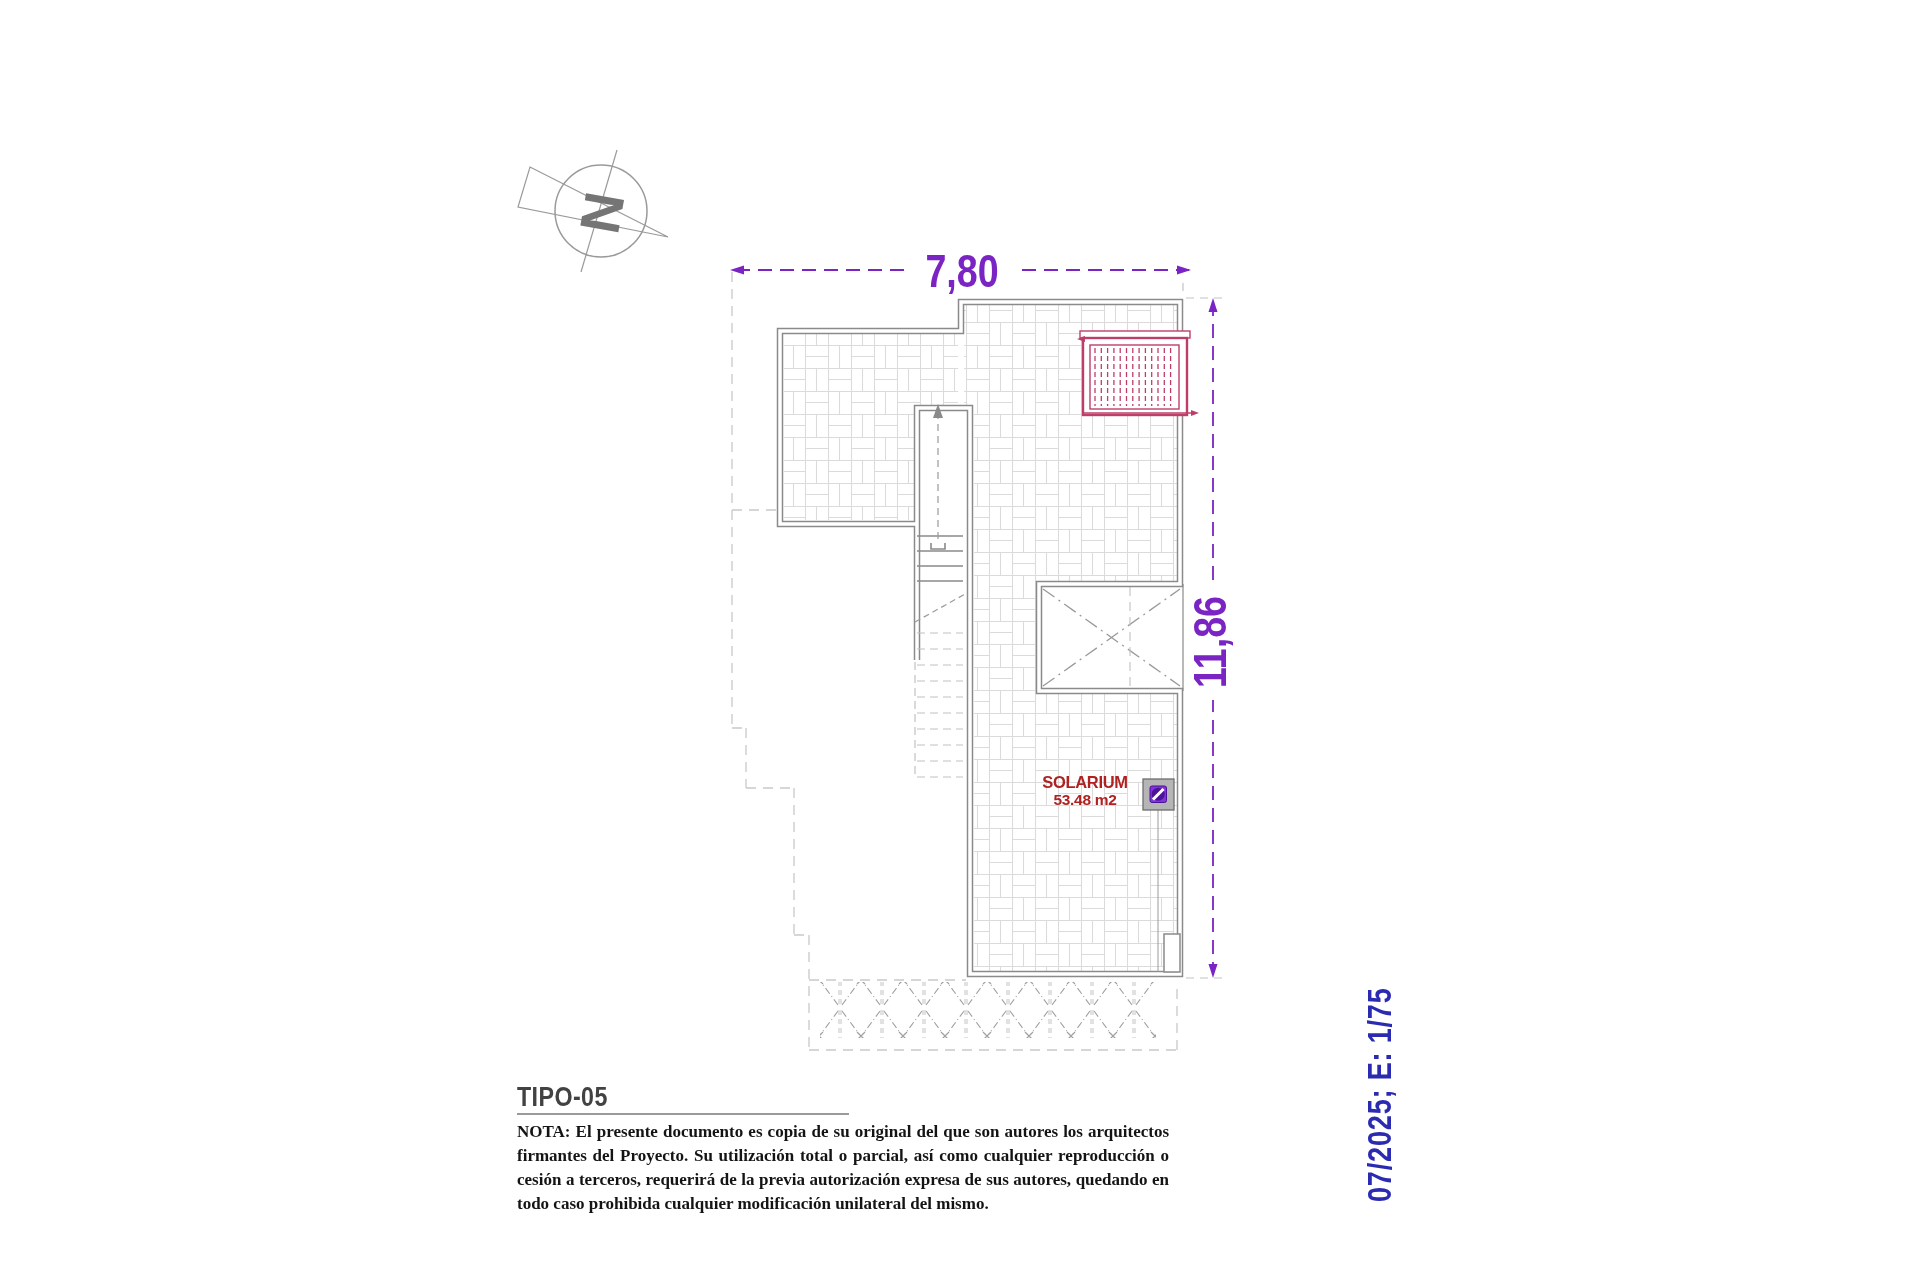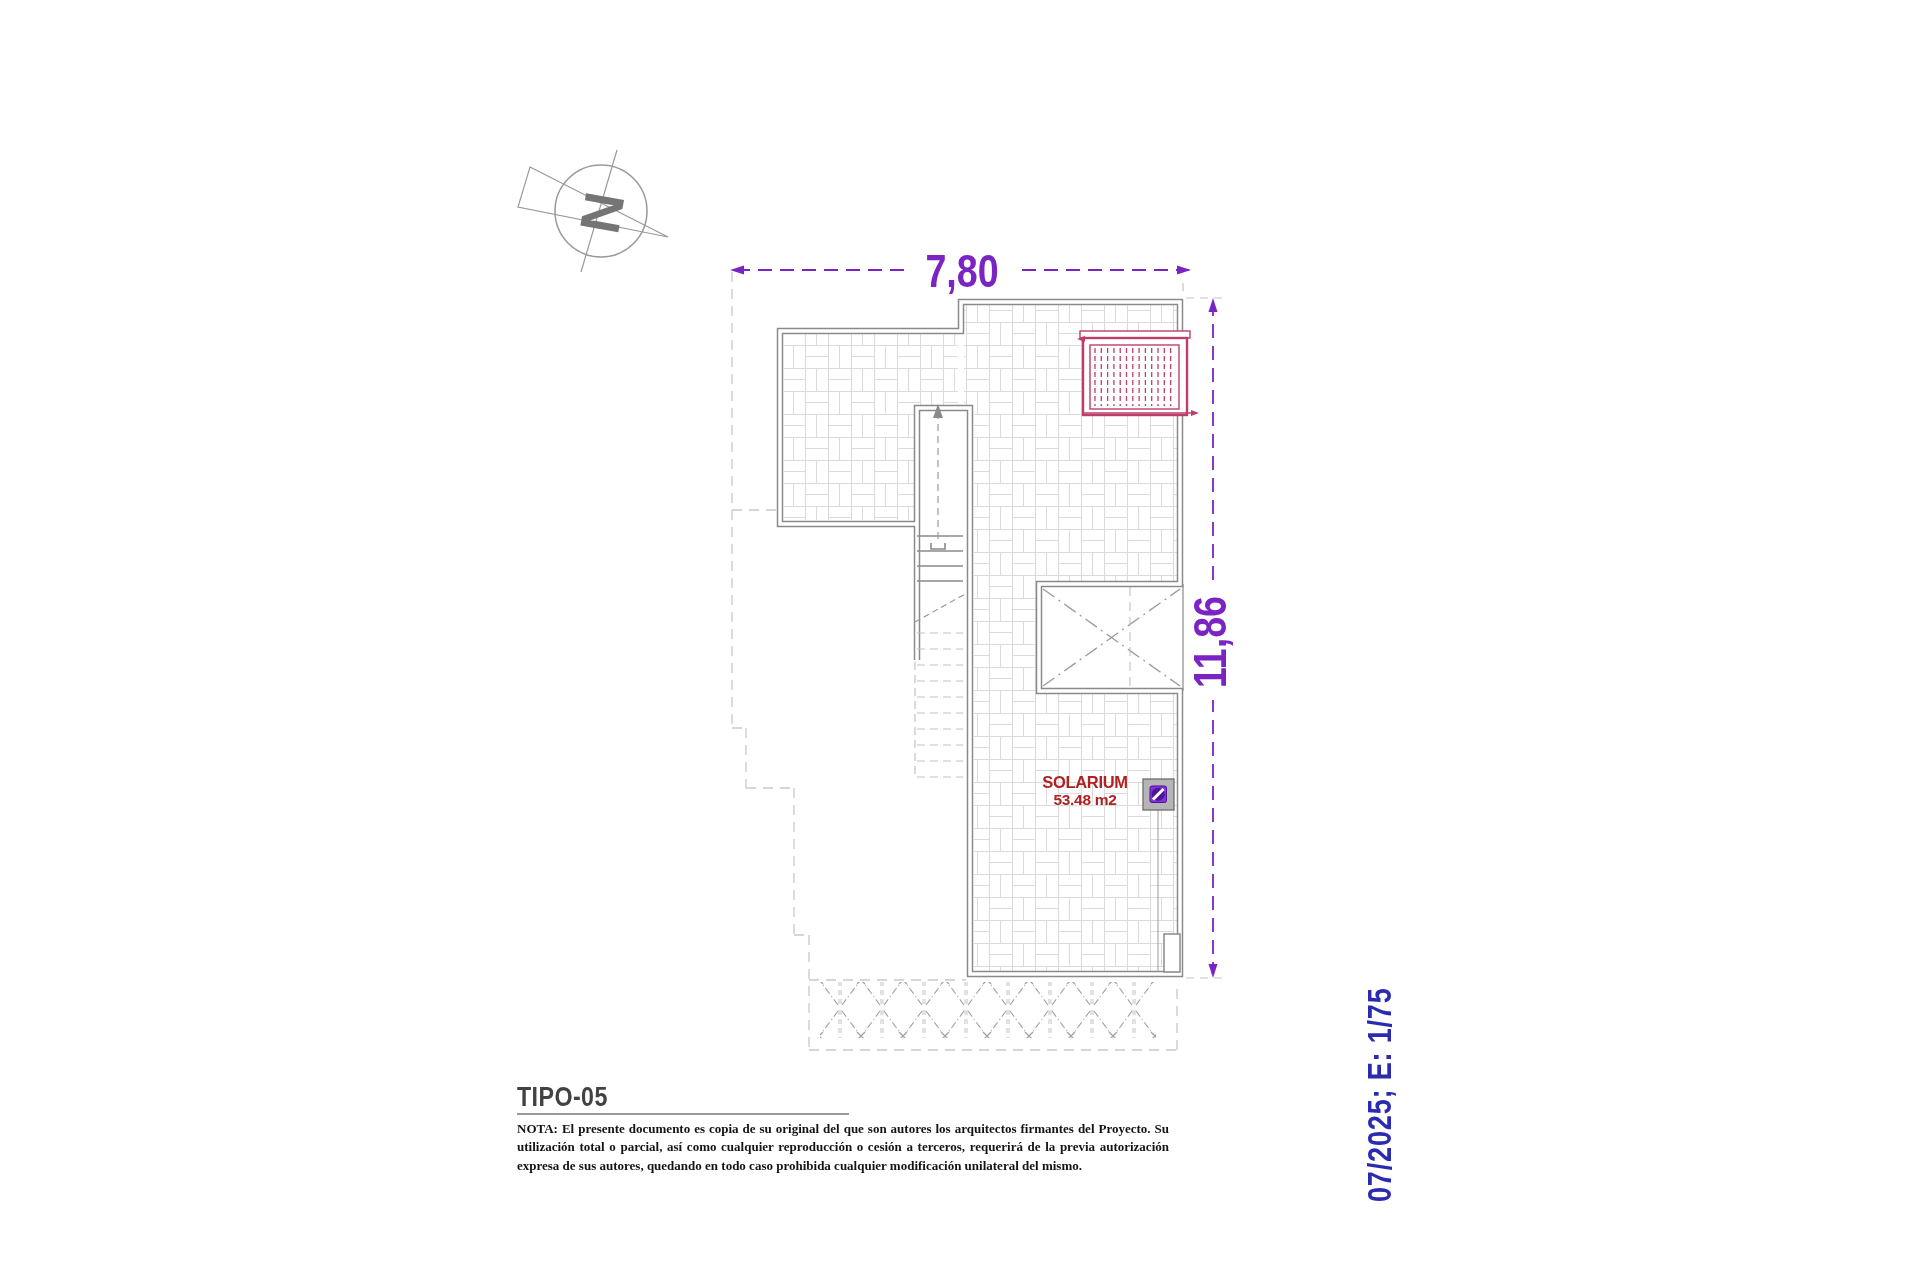--- a/index.html
+++ b/index.html
@@ -7,21 +7,21 @@
        font-family:"Liberation Sans",sans-serif;}
   #stage{position:absolute;left:0;top:0;width:1920px;height:1280px;}
   svg{position:absolute;left:0;top:0;}
   .titleblock{position:absolute;left:517px;top:1084px;color:#424242;}
   .tline{display:inline-block;transform:scaleX(0.86);transform-origin:left center;
          font-weight:700;font-size:27px;line-height:26px;letter-spacing:0.5px;white-space:nowrap;}
   .tbig{display:inline-block;transform:scaleX(0.9);transform-origin:left center;
         font-weight:700;font-size:52px;line-height:54px;letter-spacing:1px;white-space:nowrap;color:#444;}
   .trule{width:332px;border:none;border-top:2.5px solid #9a9a9a;margin:3px 0 5px 0;}
   .nota{width:652px;font-family:"Liberation Serif",serif;font-weight:700;
-        font-size:13px;line-height:1.42;color:#141414;text-align:justify;}
+        font-size:17px;line-height:1.42;color:#141414;text-align:justify;}
 </style>
 </head>
 <body>
 
 <div id="stage">
 
 <svg width="1920" height="1280" viewBox="0 0 1920 1280">
   <defs>
 
     <pattern id="weave" width="46" height="46" patternUnits="userSpaceOnUse">

